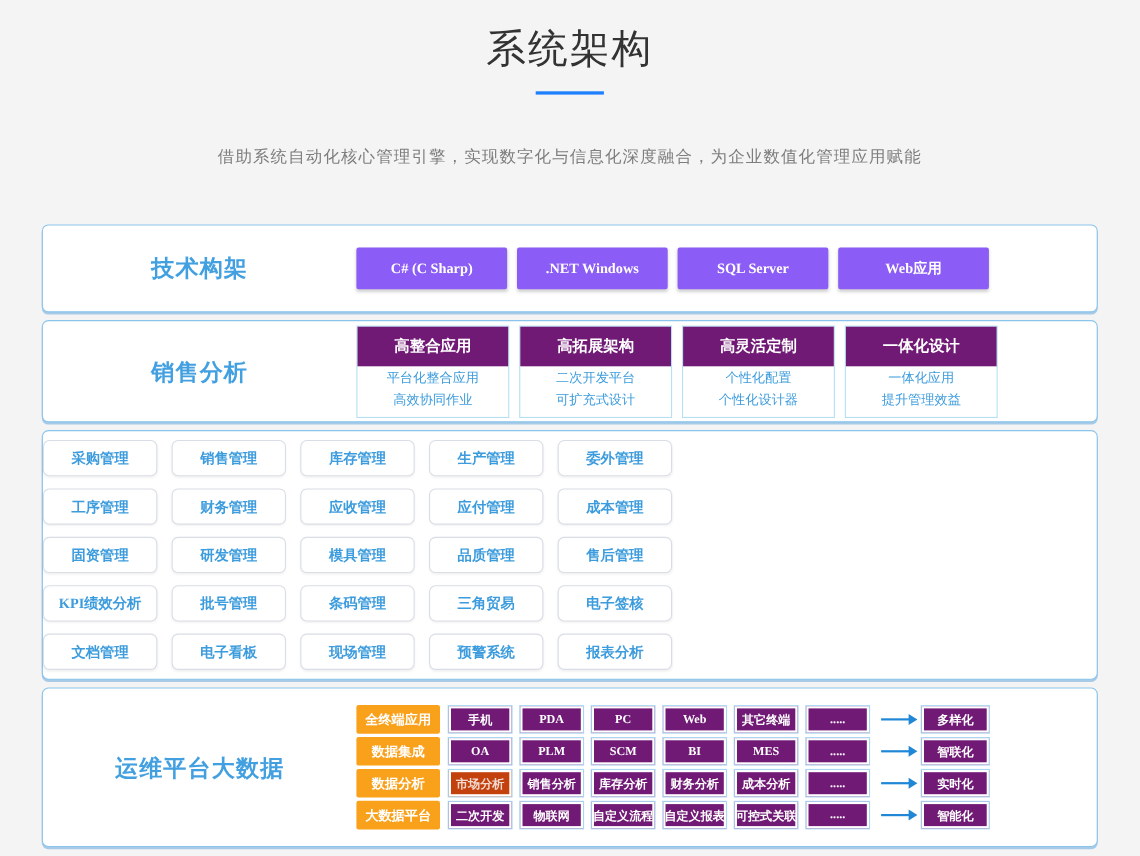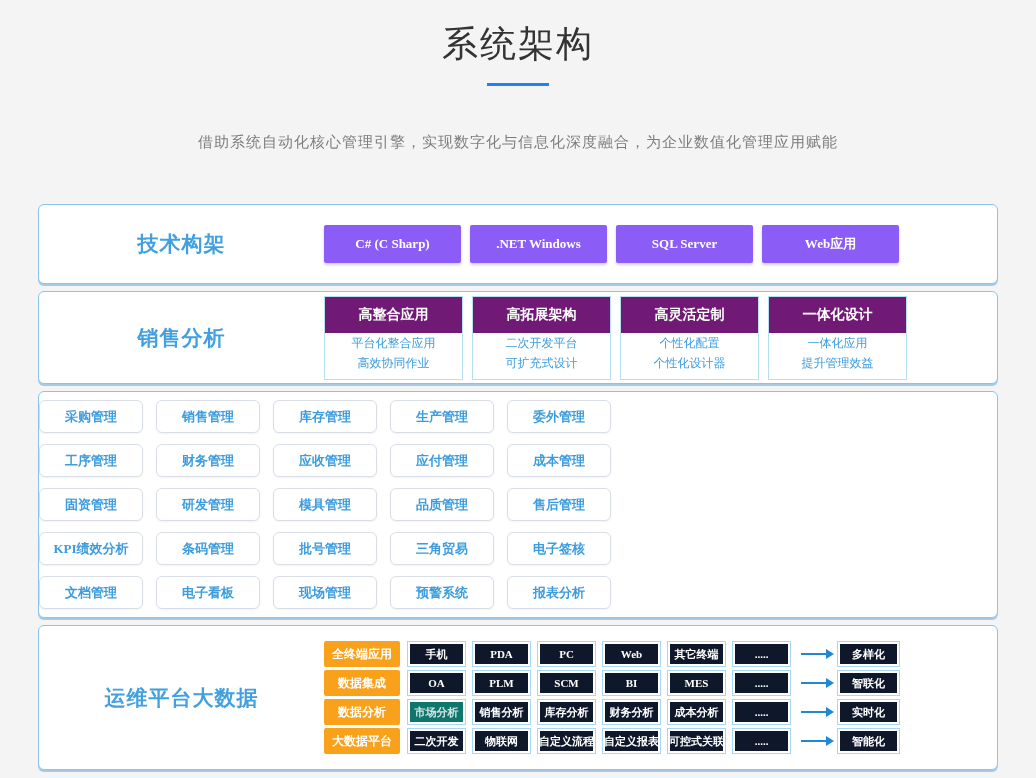--- a/index.html
+++ b/index.html
@@ -79,27 +79,27 @@
   
   .card-ops{height:145px;padding:0;}
   .ops-rows{display:flex;flex-direction:column;gap:3px;}
   .ops-row{display:flex;align-items:center;gap:8px;height:26px;}
   .ops-cat{
     width:76px;height:26px;background:#f9a11b;border-radius:2px;
     color:#fff;font-size:12px;font-weight:bold;
     display:flex;align-items:center;justify-content:center;
   }
   .ops-item{
-    width:53px;height:20px;background:#0f172a;
+    width:53px;height:20px;background:#701a75;
     border:2px solid #fff;box-shadow:0 0 0 1px #a9d6f3;
     color:#fff;font-size:11px;font-weight:bold;
     display:flex;align-items:center;justify-content:center;
     white-space:nowrap;
   }
-  .ops-item.faded{background:#0f766e;color:rgba(255,255,255,.8);}
+  .ops-item.faded{background:#c2410c;color:rgba(255,255,255,.8);}
   .ops-result{width:57px;}
   .arrow{
     position:relative;width:26px;height:2px;background:#1f87d6;margin:0 3px;
   }
   .arrow::after{
     content:'';position:absolute;right:-7px;top:-4px;
     border-left:8px solid #1f87d6;
     border-top:5px solid transparent;border-bottom:5px solid transparent;
   }
 </style>
@@ -169,22 +169,22 @@
         <div class="module-btn">财务管理</div>
         <div class="module-btn">应收管理</div>
         <div class="module-btn">应付管理</div>
         <div class="module-btn">成本管理</div>
         <div class="module-btn">固资管理</div>
         <div class="module-btn">研发管理</div>
         <div class="module-btn">模具管理</div>
         <div class="module-btn">品质管理</div>
         <div class="module-btn">售后管理</div>
         <div class="module-btn">KPI绩效分析</div>
+        <div class="module-btn">批号管理</div>
         <div class="module-btn">条码管理</div>
-        <div class="module-btn">批号管理</div>
         <div class="module-btn">三角贸易</div>
         <div class="module-btn">电子签核</div>
         <div class="module-btn">文档管理</div>
         <div class="module-btn">电子看板</div>
         <div class="module-btn">现场管理</div>
         <div class="module-btn">预警系统</div>
         <div class="module-btn">报表分析</div>
       </div>
     </div>
 

